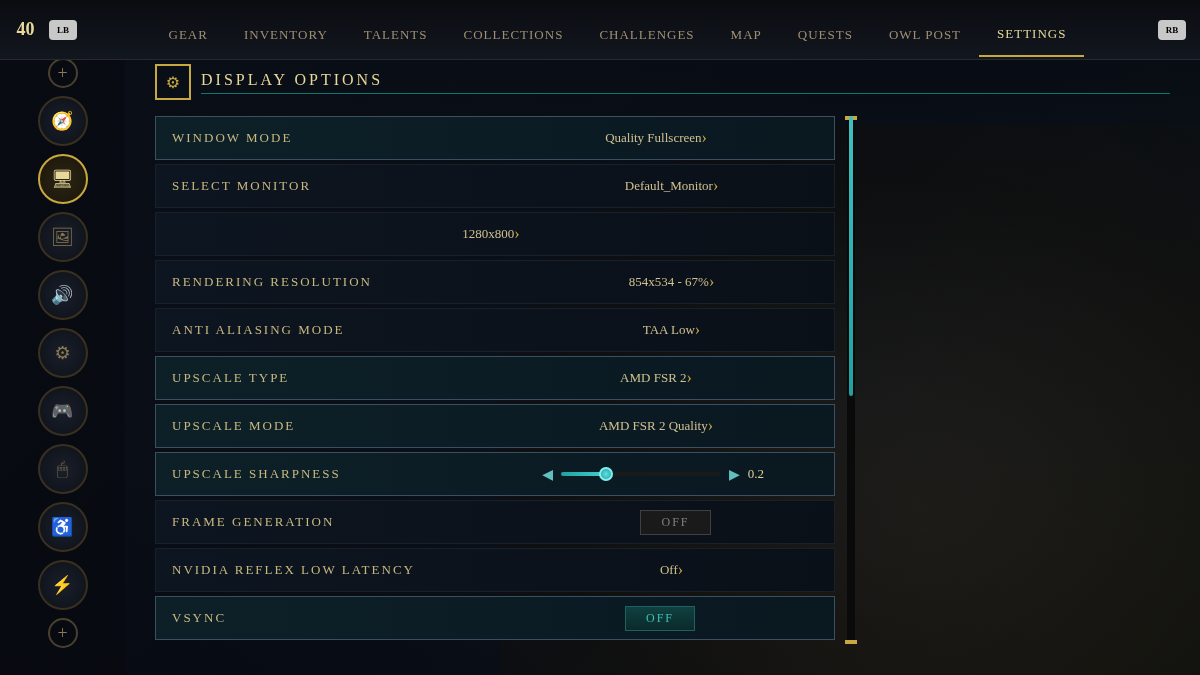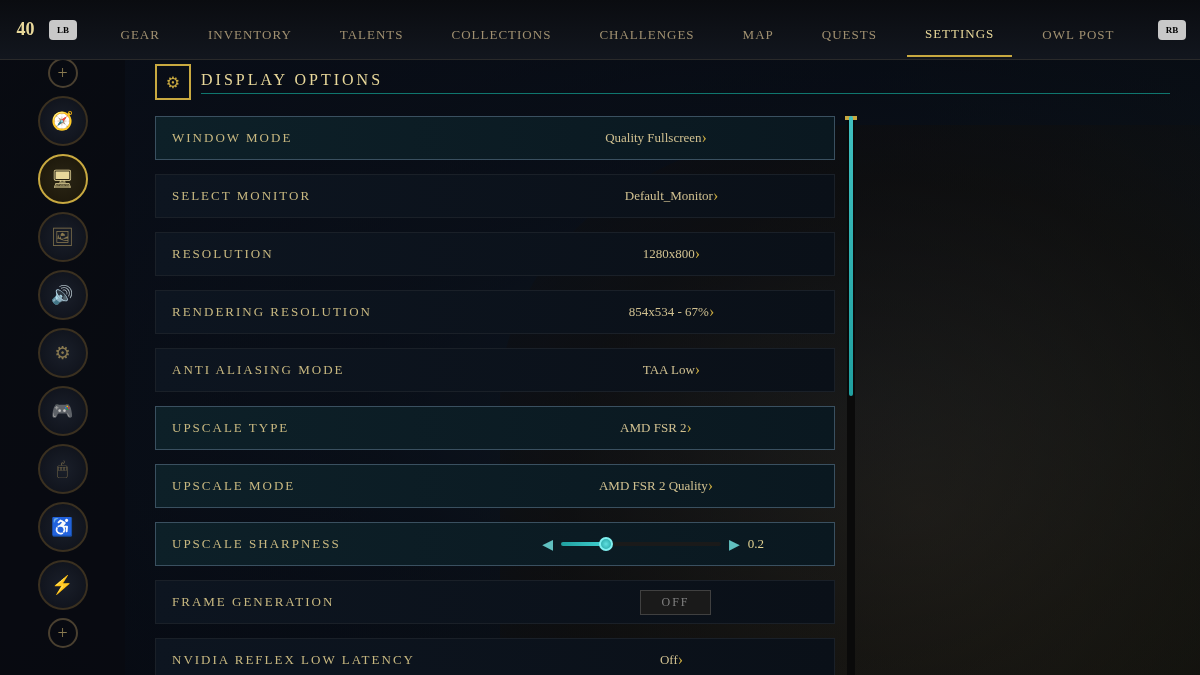--- a/index.html
+++ b/index.html
@@ -66,21 +66,21 @@
       align-items: center;
       justify-content: center;
       font-size: 9px;
       color: #000;
       font-weight: bold;
       margin: 0 6px;
     }
     .topbar-nav {
       display: flex;
       align-items: center;
-      gap: 12px;
+      gap: 0;
       flex: 1;
       justify-content: center;
       margin-top: 10px;
     }
     .nav-item {
       color: #a09070;
       font-size: 13px;
       letter-spacing: 1px;
       padding: 0 18px;
       cursor: pointer;
@@ -186,21 +186,21 @@
       flex-direction: column;
       gap: 0;
       position: relative;
     }
 
     .setting-row {
       display: flex;
       align-items: center;
       height: 44px;
       border: 1px solid #2a2820;
-      margin-bottom: 14px;
+      margin-bottom: 4px;
     }
     .setting-row.highlighted {
       background: linear-gradient(90deg, #0d2028 0%, #0a1820 100%);
       border-color: #3a5060;
     }
     .setting-row.normal {
       background: linear-gradient(90deg, #0d1520 0%, #0a1018 100%);
       border-color: #1a2028;
       gap: 31px;
     }
@@ -335,22 +335,22 @@
   <span class="topbar-level">40</span>
   <div class="topbar-btn">LB</div>
   <nav class="topbar-nav">
     <span class="nav-item">GEAR</span>
     <span class="nav-item">INVENTORY</span>
     <span class="nav-item">TALENTS</span>
     <span class="nav-item">COLLECTIONS</span>
     <span class="nav-item">CHALLENGES</span>
     <span class="nav-item">MAP</span>
     <span class="nav-item">QUESTS</span>
+    <span class="nav-item">OWL POST</span>
     <span class="nav-item active">SETTINGS</span>
-    <span class="nav-item">OWL POST</span>
   </nav>
   <div class="topbar-btn">RB</div>
 </div>
 
 <div class="sidebar">
   <div class="sidebar-add">+</div>
   <div class="sidebar-btn">🧭</div>
   <div class="sidebar-btn active">🖥</div>
   <div class="sidebar-btn">🖼</div>
   <div class="sidebar-btn">🔊</div>
@@ -380,21 +380,20 @@
 
     <div class="setting-row normal">
       <div class="setting-label">SELECT MONITOR</div>
       <div class="setting-value">
         <span>Default_Monitor</span>
         <span class="setting-arrow">›</span>
       </div>
     </div>
 
     <div class="setting-row normal">
-      <div class="setting-label">RESOLUTION</div>
       <div class="setting-value">
         <span>1280x800</span>
         <span class="setting-arrow">›</span>
       </div>
     </div>
 
     <div class="setting-row normal">
       <div class="setting-label">RENDERING RESOLUTION</div>
       <div class="setting-value">
         <span>854x534 - 67%</span>

